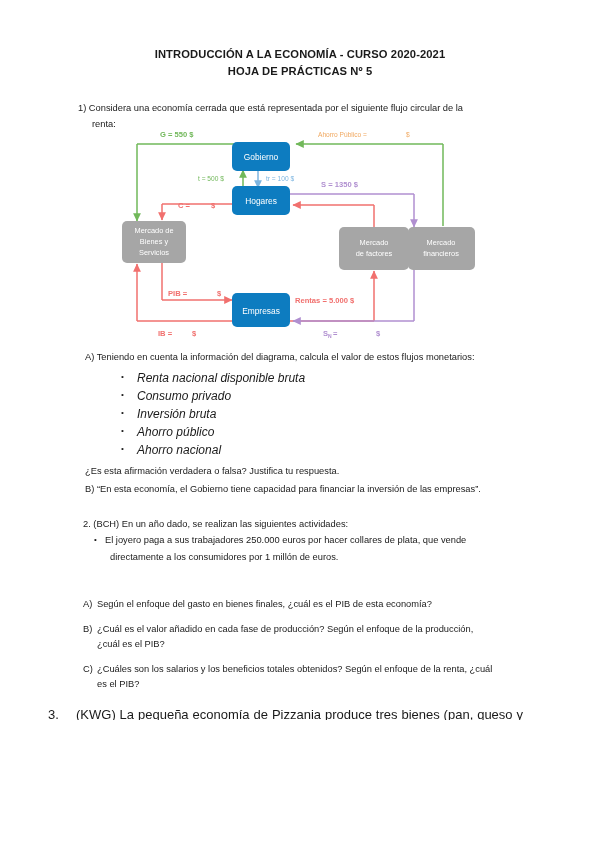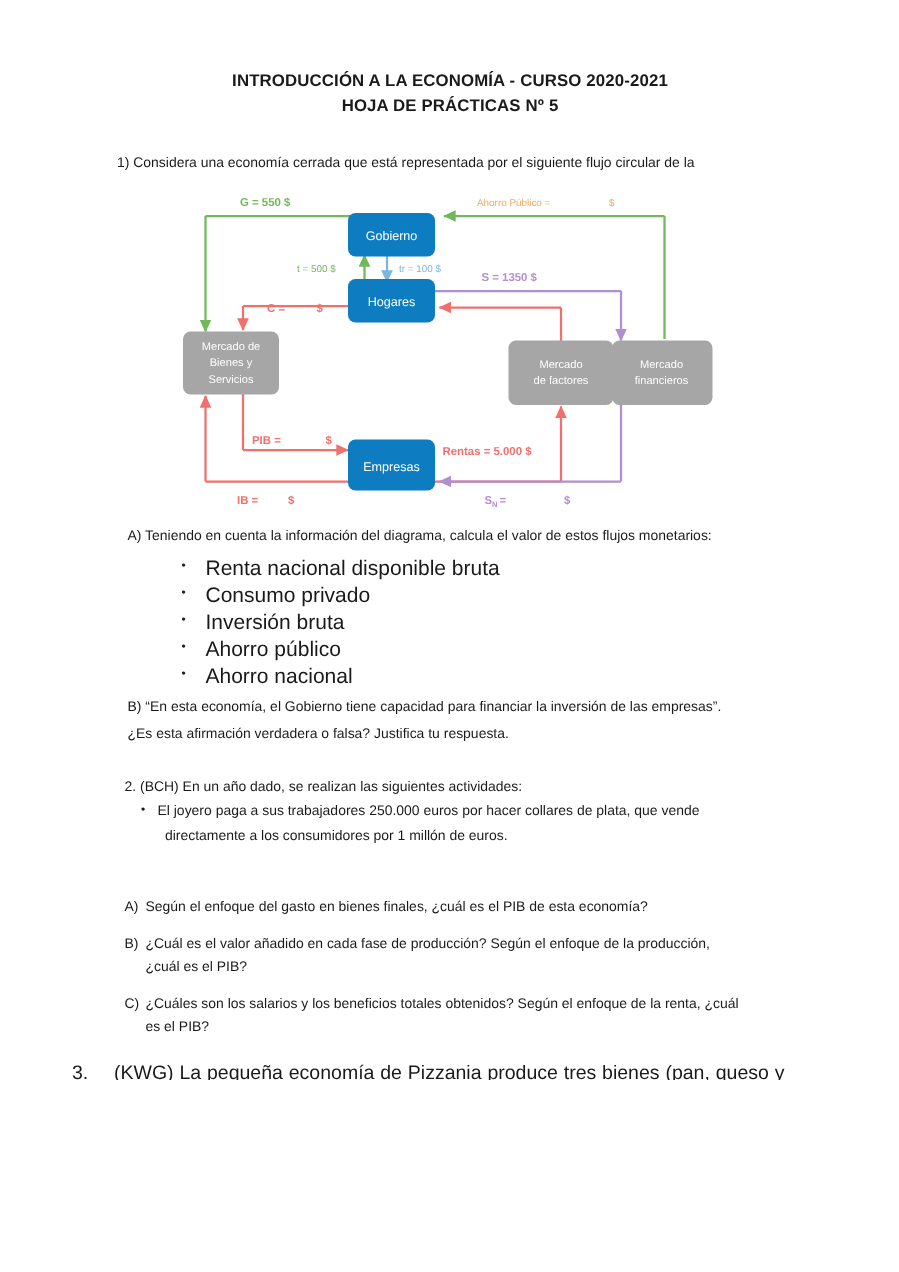--- a/index.html
+++ b/index.html
@@ -59,21 +59,22 @@
   #sectionA .hdr { display: block; margin-bottom: 3px; }
   ul.bullets {
     margin: 0;
     padding: 0;
     list-style: none;
   }
   ul.bullets li {
     position: relative;
     padding-left: 52px;
     line-height: 18px;
-    font-size: 14px;
+    font-size: 12px;
+    font-style: italic;
   }
   ul.bullets li::before {
     content: "\2022";
     position: absolute;
     left: 36px;
     top: -0.5px;
     font-size: 8px;
     color: #222;
   }
 
@@ -149,20 +150,21 @@
 
 <div id="page">
 
   <div id="title-block">
     <div class="doc-title">INTRODUCCIÓN A LA ECONOMÍA - CURSO 2020-2021</div>
     <div class="doc-title">HOJA DE PRÁCTICAS Nº 5</div>
   </div>
 
   <div class="blk q-text" id="q1-intro">
     <span class="ln">1) Considera una economía cerrada que está representada por el siguiente flujo circular de la</span>
+    <span class="ln ln2">renta:</span>
   </div>
 
   <div id="diagram">
     <svg width="370" height="222" viewBox="0 0 370 222" xmlns="http://www.w3.org/2000/svg">
       <defs>
         <marker id="ahRed" markerWidth="7" markerHeight="7" refX="5.2" refY="2.6" orient="auto">
           <path d="M0,0 L5.6,2.6 L0,5.2 z" fill="#f1706e"></path>
         </marker>
         <marker id="ahGreen" markerWidth="7" markerHeight="7" refX="5.2" refY="2.6" orient="auto">
           <path d="M0,0 L5.6,2.6 L0,5.2 z" fill="#71b85a"></path>
@@ -269,22 +271,22 @@
     <ul class="bullets">
       <li>Renta nacional disponible bruta</li>
       <li>Consumo privado</li>
       <li>Inversión bruta</li>
       <li>Ahorro público</li>
       <li>Ahorro nacional</li>
     </ul>
   </div>
 
   <div class="blk q-text" id="sectionB">
+    <span class="ln">¿Es esta afirmación verdadera o falsa? Justifica tu respuesta.</span>
     <span class="ln">B) “En esta economía, el Gobierno tiene capacidad para financiar la inversión de las empresas”.</span>
-    <span class="ln">¿Es esta afirmación verdadera o falsa? Justifica tu respuesta.</span>
   </div>
 
   <div class="blk q-text" id="q2">
     <span class="q2hdr">2. (BCH) En un año dado, se realizan las siguientes actividades:</span>
     <ul class="b2">
       <li>
         <span>El joyero paga a sus trabajadores 250.000 euros por hacer collares de plata, que vende</span>
         <span class="cont">directamente a los consumidores por 1 millón de euros.</span>
       </li>
     </ul>

